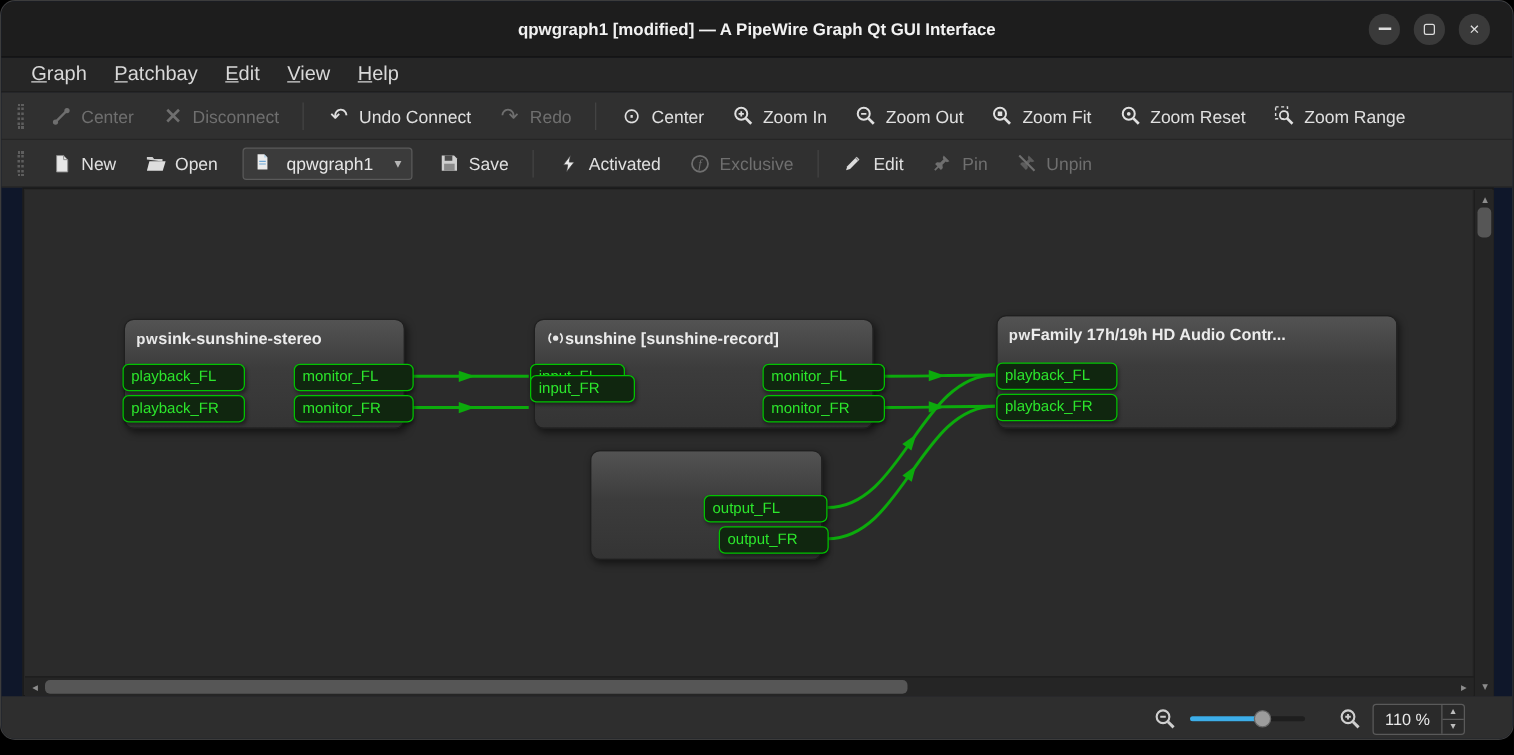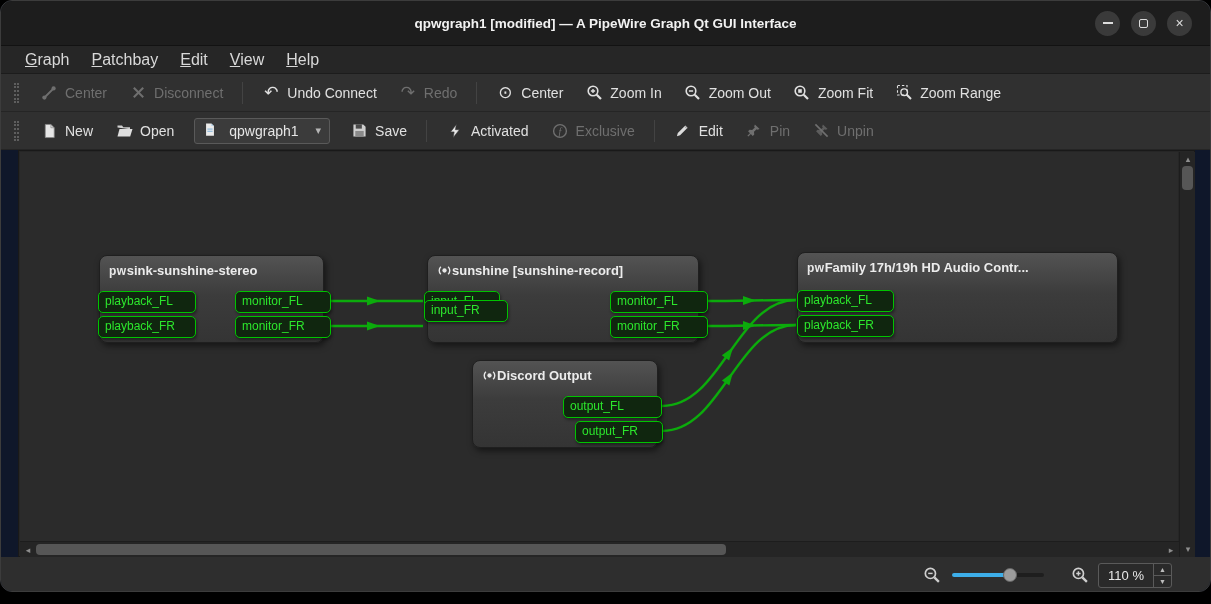--- a/index.html
+++ b/index.html
@@ -175,20 +175,30 @@
       <span class="icon">
         <svg width="17" height="17" viewBox="0 0 17 17">
             <circle cx="7" cy="7" r="4.8" fill="none" stroke="currentColor" stroke-width="1.6"></circle>
             <rect x="5.2" y="5.2" width="3.6" height="3.6" fill="currentColor"></rect>
             <line x1="10.7" y1="10.7" x2="15" y2="15" stroke="currentColor" stroke-width="2.2"></line>
           </svg>
       </span>
         <span>Zoom Fit</span>
     </div>
 
+    <div class="tbtn">
+      <span class="icon">
+        <svg width="17" height="17" viewBox="0 0 17 17">
+            <circle cx="7" cy="7" r="4.8" fill="none" stroke="currentColor" stroke-width="1.6"></circle>
+            <circle cx="7" cy="7" r="1.5" fill="currentColor"></circle>
+            <line x1="10.7" y1="10.7" x2="15" y2="15" stroke="currentColor" stroke-width="2.2"></line>
+          </svg>
+      </span>
+        <span>Zoom Reset</span>
+    </div>
 
     <div class="tbtn">
       <span class="icon">
         <svg width="17" height="17" viewBox="0 0 17 17">
             <rect x="1.5" y="1.5" width="9.5" height="9.5" fill="none" stroke="currentColor" stroke-width="1.1" stroke-dasharray="2.4 2"></rect>
             <circle cx="8.2" cy="8.2" r="3.3" fill="none" stroke="currentColor" stroke-width="1.4"></circle>
             <line x1="10.8" y1="10.8" x2="15" y2="15" stroke="currentColor" stroke-width="2"></line>
           </svg>
       </span>
         <span>Zoom Range</span>
@@ -348,29 +358,20 @@
       <div class="node" style="left:777px;top:100px;width:321px;height:91px">
         <div class="node-header">
           <span class="nicon-pw">pw</span>
           <span>Family 17h/19h HD Audio Contr...</span>
         </div>
         <div class="port" style="left:-1px;top:37px;width:97px">playback_FL</div>
         <div class="port" style="left:-1px;top:62px;width:97px">playback_FR</div>
       </div>
 
       <div class="node" style="left:452px;top:208px;width:186px;height:88px">
-        <div class="node-header">
-          <span class="nicon-svg">
-            <svg width="15" height="15" viewBox="0 0 14 14">
-                <circle cx="7" cy="7" r="2" fill="#e8e8e8"></circle>
-                <path d="M3.6 3.4 a5 5 0 0 0 0 7.2 M10.4 3.4 a5 5 0 0 1 0 7.2" stroke="#e8e8e8" fill="none" stroke-width="1.3"></path>
-              </svg>
-          </span>
-          <span>Discord Output</span>
-        </div>
         <div class="port" style="left:90px;top:35px;width:99px">output_FL</div>
         <div class="port" style="left:102px;top:60px;width:88px">output_FR</div>
       </div>
 
     </div>
 
     <div class="vscroll">
       <span class="sb-arrow" style="left:0;top:1px;width:16px">▴</span>
       <div class="vthumb"></div>
       <span class="sb-arrow" style="left:0;bottom:2px;width:16px">▾</span>

